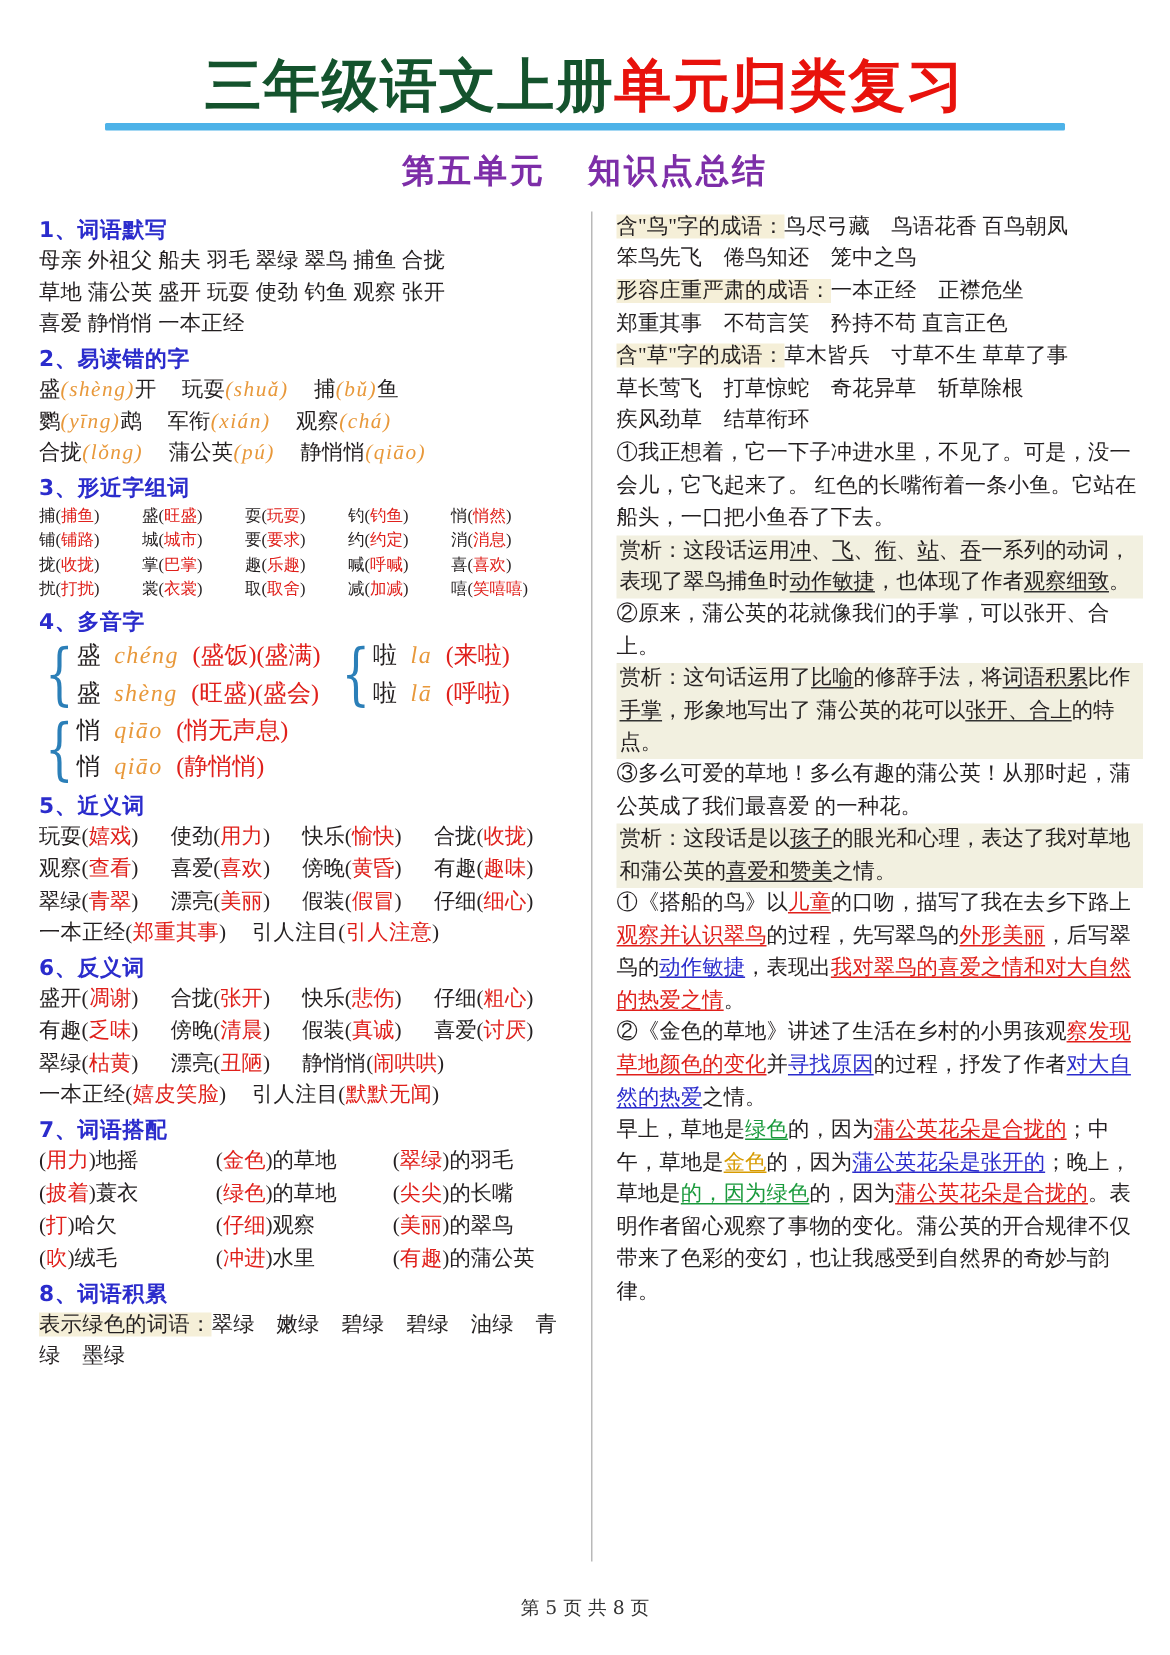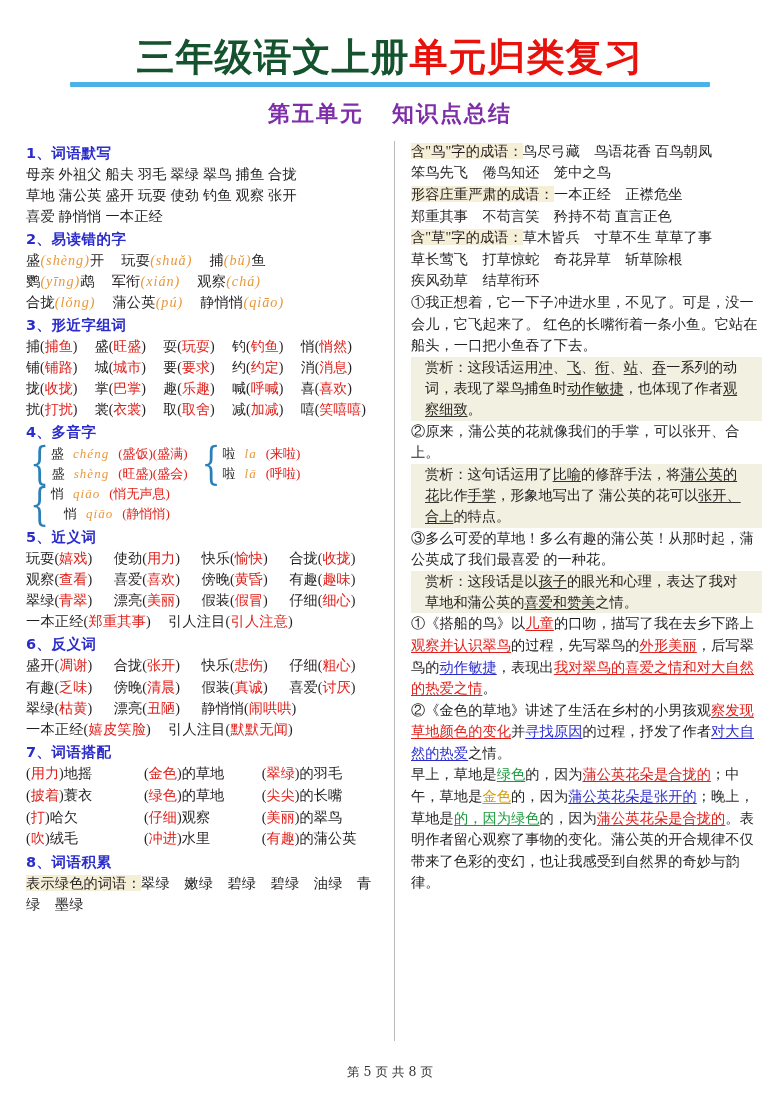--- a/index.html
+++ b/index.html
@@ -87,52 +87,52 @@
 
   
   .pairs {
     display: flex;
     flex-wrap: wrap;
     font-size: 14.2px;
     line-height: 1.5;
   }
   .pairs .cell { margin-right: 7px; white-space: nowrap; }
   .pairs.cols4 .cell { width: 23.3%; margin-right: 1.5%; }
-  .pairs.cols5 .cell { width: 18.8%; margin-right: 0.6%; font-size: 14px; }
+  .pairs.cols5 .cell { width: 18.8%; margin-right: 0.6%; font-size: 11px; }
 
   
   .duoyin { margin: 2px 0 2px 4px; }
   .dy-row { display: flex; align-items: center; }
   .brace {
     font-size: 30px;
     line-height: 0.85;
     color: #2b7fb8;
     margin-right: 2px;
     font-family: "DejaVu Serif", serif;
     transform: scaleY(1.5);
     display: inline-block;
   }
-  .dy-items { font-size: 13px; line-height: 1.55; white-space: nowrap; text-align: right; }
+  .dy-items { font-size: 16px; line-height: 1.55; white-space: nowrap; }
   .dy-block { display: flex; align-items: center; margin-right: 14px; }
 
   
   .collo { display: flex; flex-wrap: wrap; font-size: 14.2px; line-height: 1.52; }
   .collo .cell { width: 33.3%; white-space: nowrap; }
 
   .hl { background: #f5efd8; }
 
   
   .rline {
     font-size: 14.2px;
     line-height: 1.52;
     letter-spacing: 0.1px;
   }
   .shangxi {
     background: #f2f0e0;
-    padding: 0 14px;
+    padding: 0 2px;
     font-size: 14.2px;
     line-height: 1.5;
   }
   .ul-black { text-decoration: underline; text-decoration-color: #333; text-underline-offset: 2px; }
   .ul-red { color: #e0201b; text-decoration: underline; text-decoration-color: #e0201b; text-underline-offset: 2px; }
   .ul-blue { color: #2b2ccc; text-decoration: underline; text-decoration-color: #2b2ccc; text-underline-offset: 2px; }
   .ul-green { color: #1a9a3c; text-decoration: underline; text-decoration-color: #1a9a3c; text-underline-offset: 2px; }
   .ul-gold { color: #d79b00; text-decoration: underline; text-decoration-color: #d79b00; text-underline-offset: 2px; }
 
   .footer {
@@ -310,21 +310,21 @@
           <div class="rline"><span class="hl">含"草"字的成语：</span><span>草木皆兵　寸草不生 草草了事</span></div>
           <div class="rline">草长莺飞　打草惊蛇　奇花异草　斩草除根</div>
           <div class="rline">疾风劲草　结草衔环</div>
         </div>
 
 
       <div class="rline"><span>①</span><span>我正想着，它一下子冲进水里，不见了。可是，没一会儿，它飞起来了。 红色的长嘴衔着一条小鱼。它站在船头，一口把小鱼吞了下去。</span></div>
       <div class="shangxi"><span>赏析：</span><span>这段话运用</span><span id="a1-verbs"><span class="ul-black">冲</span><span>、</span><span class="ul-black">飞</span><span>、</span><span class="ul-black">衔</span><span>、</span><span class="ul-black">站</span><span>、</span><span class="ul-black">吞</span></span><span>一系列的动词，表现了翠鸟捕鱼时</span><span class="ul-black">动作敏捷</span><span>，也体现了作者</span><span class="ul-black">观察细致</span><span>。</span></div>
 
       <div class="rline"><span>②</span><span>原来，蒲公英的花就像我们的手掌，可以张开、合上。</span></div>
-      <div class="shangxi"><span>赏析：</span><span>这句话运用了</span><span class="ul-black">比喻</span><span>的修辞手法，将</span><span class="ul-black">蒲公英的花</span><span>比作</span><span class="ul-black">手掌</span><span>，形象地写出了 蒲公英的花可以</span><span class="ul-black">张开、合上</span><span>的特点。</span></div>
+      <div class="shangxi"><span>赏析：</span><span>这句话运用了</span><span class="ul-black">比喻</span><span>的修辞手法，将</span><span class="ul-black">词语积累</span><span>比作</span><span class="ul-black">手掌</span><span>，形象地写出了 蒲公英的花可以</span><span class="ul-black">张开、合上</span><span>的特点。</span></div>
 
       <div class="rline"><span>③</span><span>多么可爱的草地！多么有趣的蒲公英！从那时起，蒲公英成了我们最喜爱 的一种花。</span></div>
       <div class="shangxi"><span>赏析：</span><span>这段话是以</span><span class="ul-black">孩子</span><span>的眼光和心理，表达了我对草地和蒲公英的</span><span class="ul-black">喜爱和赞美</span><span>之情。</span></div>
 
 
       <div class="rline"><span>①</span><span>《搭船的鸟》以</span><span class="ul-red">儿童</span><span>的口吻，描写了我在去乡下路上</span><span class="ul-red">观察并认识翠鸟</span><span>的过程，先写翠鸟的</span><span class="ul-red">外形美丽</span><span>，后写翠鸟的</span><span class="ul-blue">动作敏捷</span><span>，表现出</span><span class="ul-red">我对翠鸟的喜爱之情和对大自然的热爱之情</span><span>。</span></div>
 
       <div class="rline"><span>②</span><span>《金色的草地》讲述了生活在乡村的小男孩观</span><span class="ul-red">察发现草地颜色的变化</span><span>并</span><span class="ul-blue">寻找原因</span><span>的过程，抒发了作者</span><span class="ul-blue">对大自然的热爱</span><span>之情。</span></div>
 
       <div class="rline"><span>早上，草地是</span><span class="ul-green">绿色</span><span>的，因为</span><span class="ul-red">蒲公英花朵是合拢的</span><span>；中午，草地是</span><span class="ul-gold">金色</span><span>的，因为</span><span class="ul-blue">蒲公英花朵是张开的</span><span>；晚上，草地是</span><span class="ul-green">的，因为</span><span id="p3-tail"><span class="ul-green">绿色</span><span>的，因为</span><span class="ul-red">蒲公英花朵是合拢的</span><span>。表明作者留心观察了事物的变化。蒲公英的开合规律不仅带来了色彩的变幻，也让我感受到自然界的奇妙与韵律。</span></span></div>

